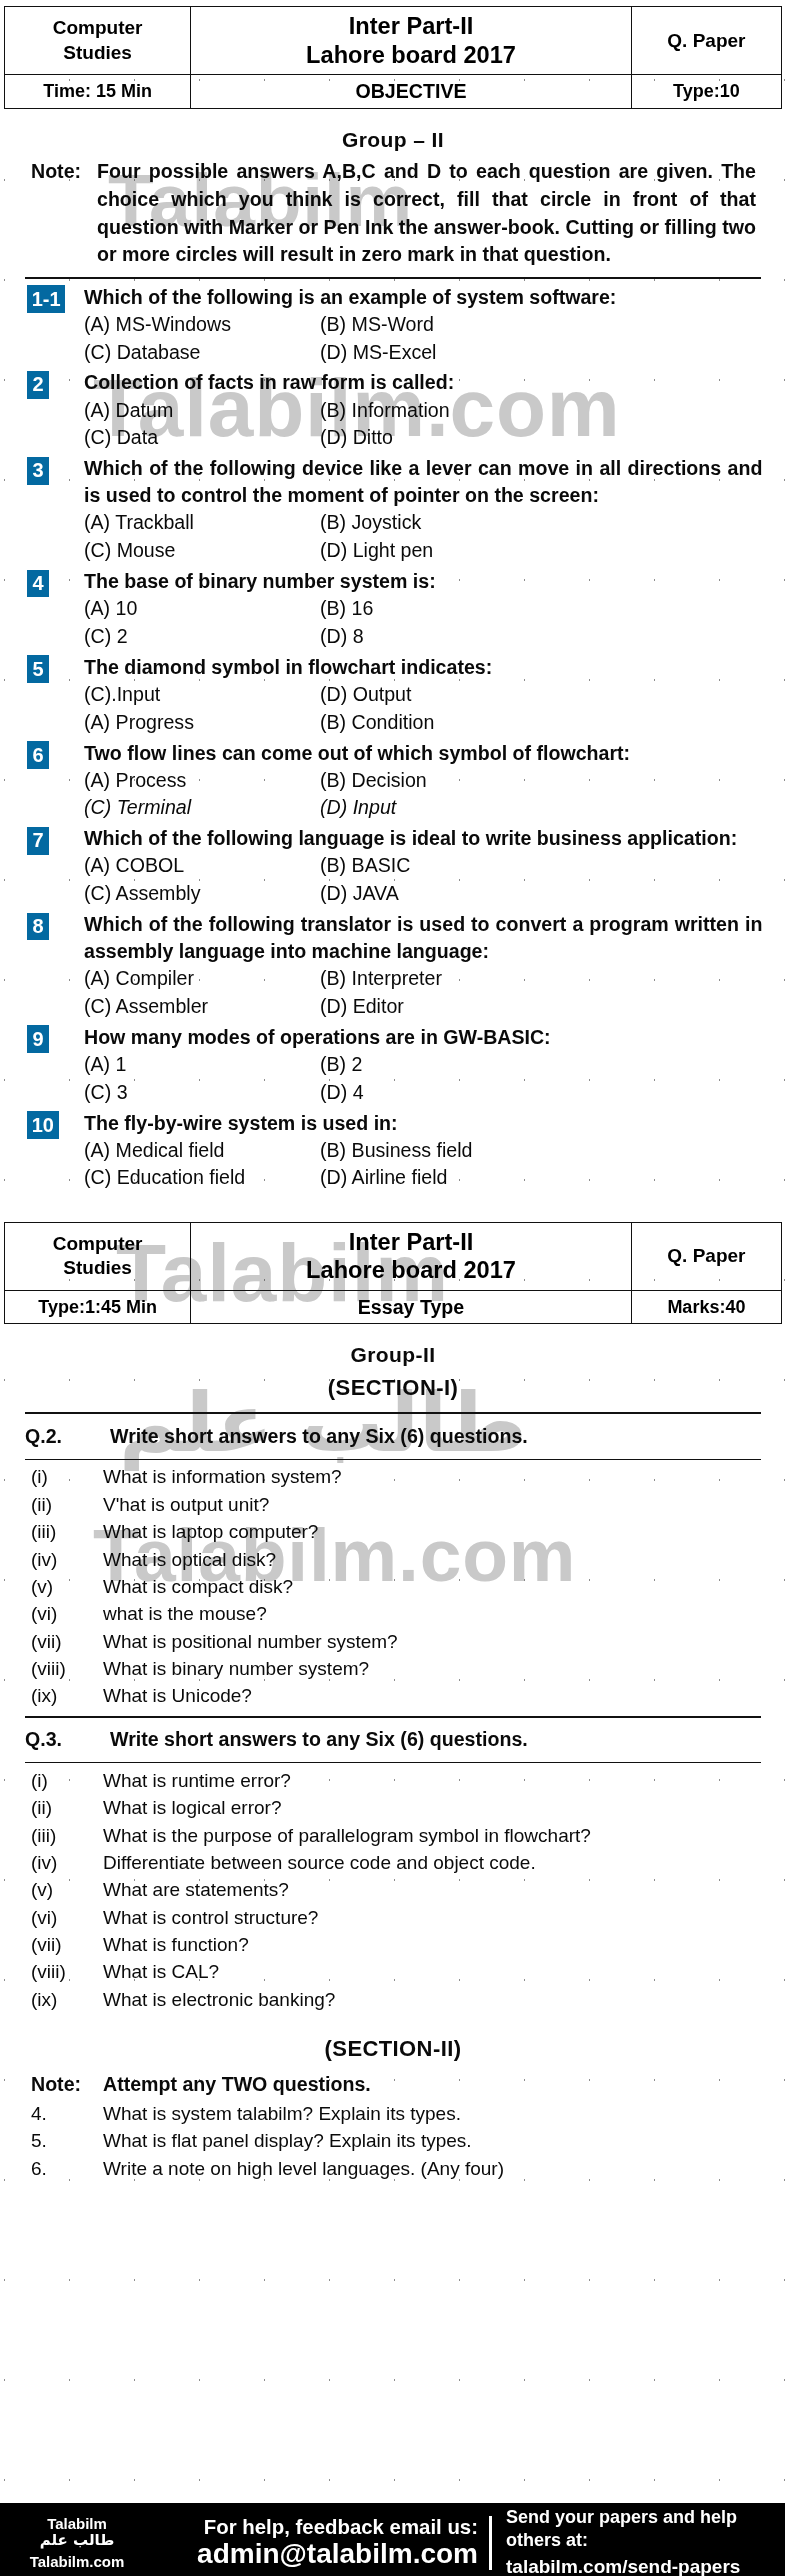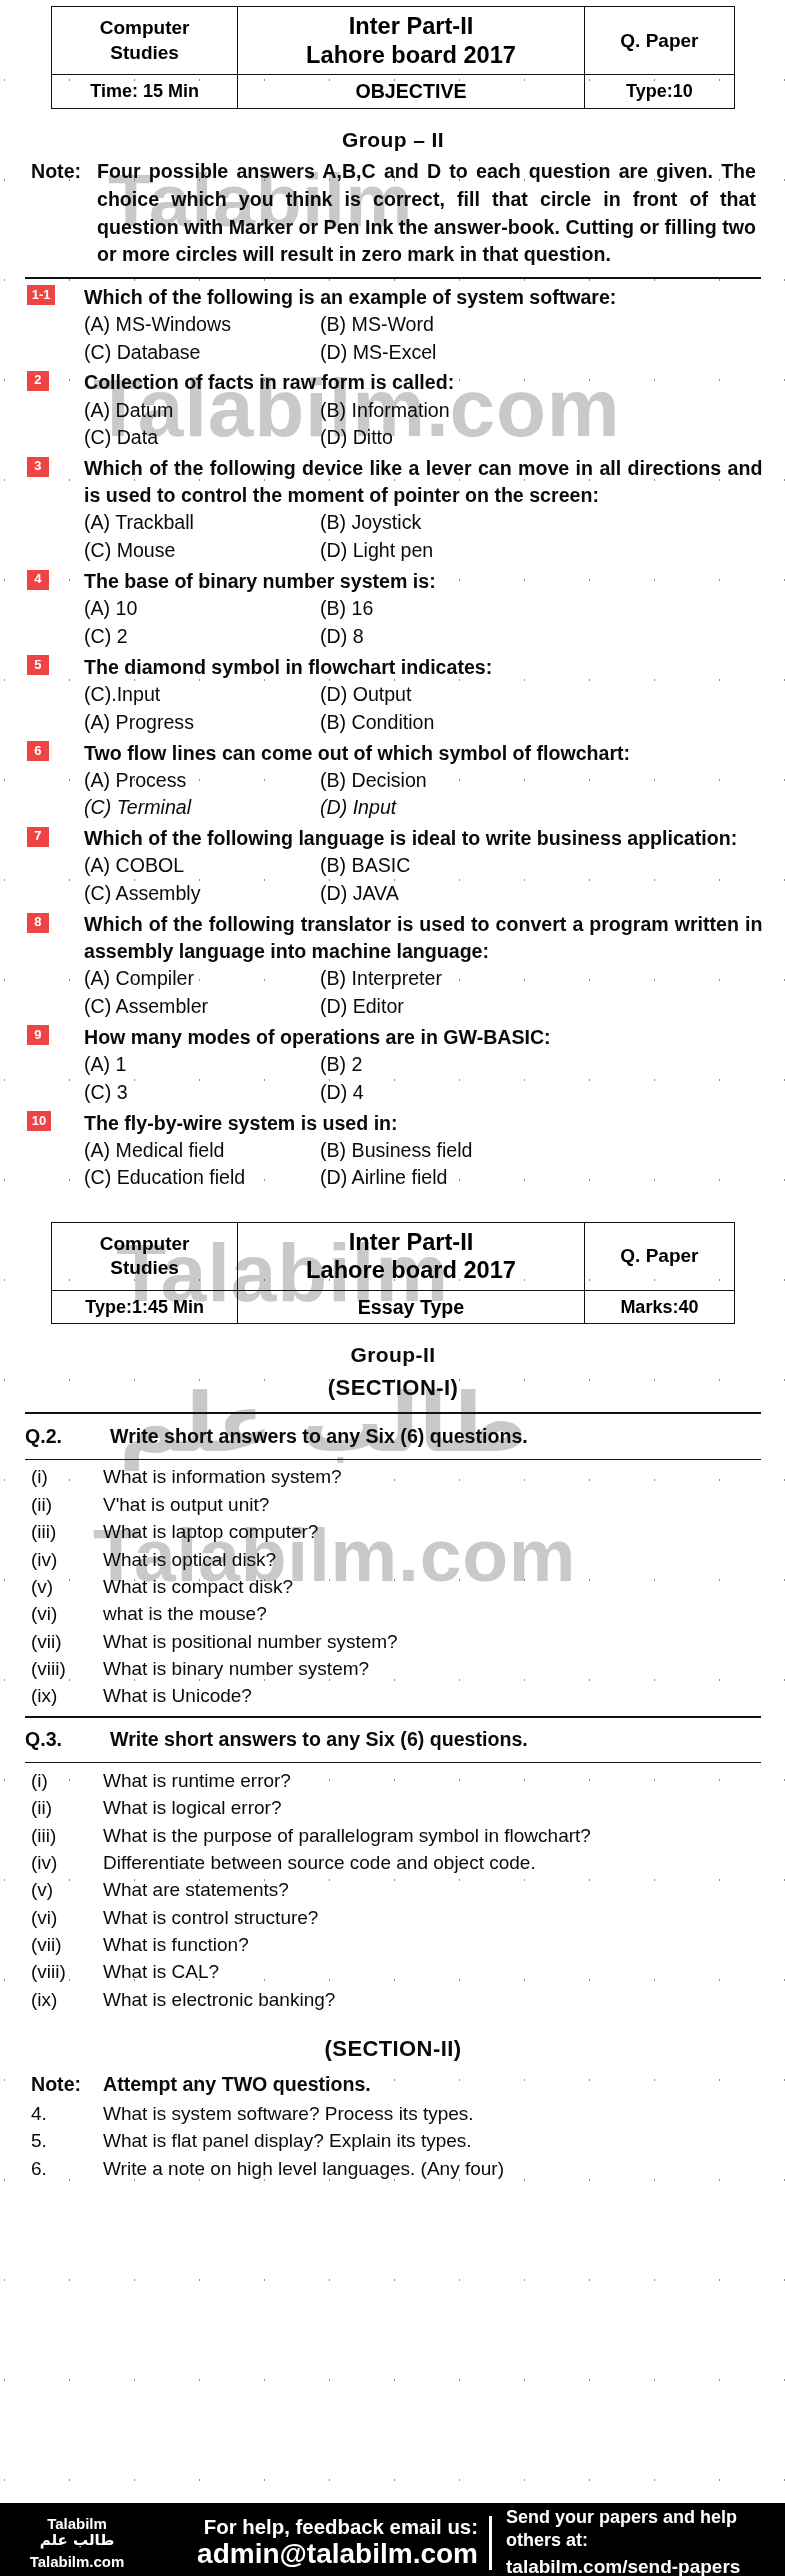--- a/index.html
+++ b/index.html
@@ -40,21 +40,21 @@
   .wm-2 { left: 93px; top: 355px; font-size: 82px; }
   .wm-3 { left: 116px; top: 1220px; font-size: 82px; }
   .wm-4 { left: 119px; top: 1369px; font-size: 82px; font-family: "DejaVu Sans", sans-serif; }
   .wm-5 { left: 93px; top: 1506px; font-size: 75px; }
 
   .content { position: relative; z-index: 2; }
 
   
   .hdr-table {
     border-collapse: collapse;
-    width: 684px;
+    width: 778px;
     margin: 6.3px auto 0 auto;
     table-layout: fixed;
   }
   .hdr-table td {
     border: 1.6px solid #111;
     text-align: center;
     vertical-align: middle;
     font-weight: bold;
     color: #000;
   }
@@ -111,23 +111,23 @@
     align-items: flex-start;
     margin-bottom: 3.1px;
   }
   .mcq-num {
     flex: 0 0 46px;
     margin-right: 11px;
     padding-top: 1.6px;
   }
   .mcq-num-box {
     display: inline-block;
-    background: #ef4444;
+    background: #0369a1;
     color: #ffffff;
-    font-size: 13px;
+    font-size: 20px;
     font-weight: bold;
     line-height: 1.12;
     padding: 2.4px 4.7px 3.1px 4.7px;
     min-width: 12.6px;
     text-align: center;
   }
   .mcq-body { flex: 1 1 auto; }
   .mcq-stem {
     font-size: 19.6px;
     font-weight: bold;
@@ -527,21 +527,21 @@
       </div>
 
     <div class="section-heading" style="margin-top:22px">(SECTION-II)</div>
     <div class="note-simple">
       <div class="lbl">Note:</div>
       <div>Attempt any TWO questions.</div>
     </div>
     <div class="sub-list" style="margin-left:31px">
         <div class="sub-item">
           <div class="sub-num">4.</div>
-          <div class="sub-text">What is system software? Process its types.</div>
+          <div class="sub-text">What is system talabilm? Explain its types.</div>
         </div>
         <div class="sub-item">
           <div class="sub-num">5.</div>
           <div class="sub-text">What is flat panel display? Explain its types.</div>
         </div>
         <div class="sub-item">
           <div class="sub-num">6.</div>
           <div class="sub-text">Write a note on high level languages. (Any four)</div>
         </div>
       </div>

